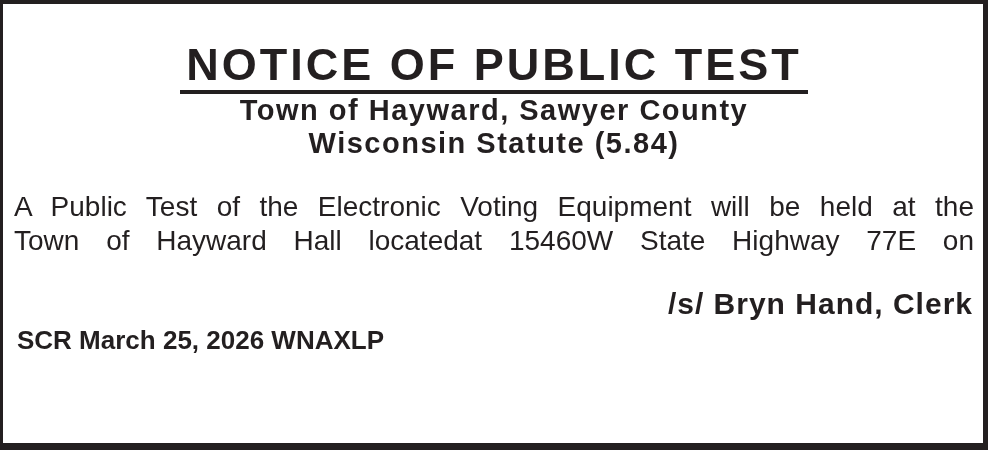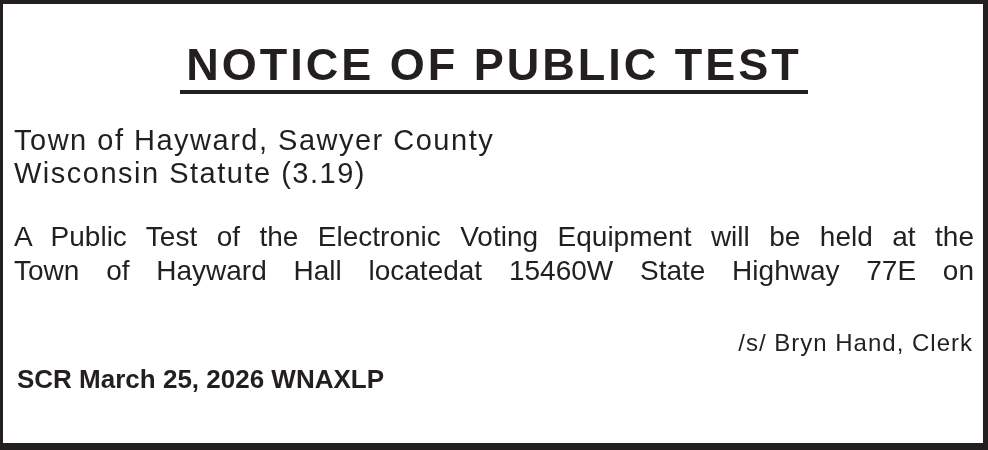--- a/index.html
+++ b/index.html
@@ -34,47 +34,46 @@
     display: inline-block;
     font-size: 45px;
     line-height: 1;
     font-weight: bold;
     letter-spacing: 3px;
     border-bottom: 4px solid #231f20;
     padding: 0 6px 3px 6px;
     white-space: nowrap;
   }
   .subtitle {
-    margin-top: 30px;
-    text-align: left;
+    text-align: center;
     font-size: 29px;
     line-height: 33px;
-    font-weight: normal;
+    font-weight: bold;
     letter-spacing: 1.5px;
   }
   .body-para {
     margin-top: 30px;
     font-size: 28px;
     line-height: 34px;
   }
   .body-line-justify {
     text-align: justify;
     text-align-last: justify;
     white-space: normal;
   }
   .body-line-bold {
     font-weight: bold;
     text-align: left;
   }
   .signature-row {
-    margin-top: 38px;
+    margin-top: 29px;
     text-align: right;
-    font-size: 24px;
+    font-size: 30px;
     line-height: 34px;
-    font-weight: normal;
+    font-weight: bold;
     letter-spacing: 1px;
     padding-right: 1px;
   }
   .footer-row {
     margin-top: 4px;
     text-align: left;
     font-size: 26px;
     line-height: 30px;
     font-weight: bold;
     padding-left: 3px;
@@ -85,21 +84,21 @@
 
 <div class="notice-wrap">
   <div class="notice-inner">
 
     <div class="title-row">
       <span class="title-text">NOTICE OF PUBLIC TEST</span>
     </div>
 
     <div class="subtitle">
       <div>Town of Hayward, Sawyer County</div>
-      <div>Wisconsin Statute (3.19)</div>
+      <div>Wisconsin Statute (5.84)</div>
     </div>
 
     <div class="body-para">
       <div class="body-line-justify">A Public Test of the Electronic Voting Equipment will be held at the</div>
       <div class="body-line-justify">Town of Hayward Hall locatedat 15460W State Highway 77E on</div>
     </div>
 
     <div class="signature-row">/s/ Bryn Hand, Clerk</div>
 
     <div class="footer-row">SCR March 25, 2026 WNAXLP</div>

